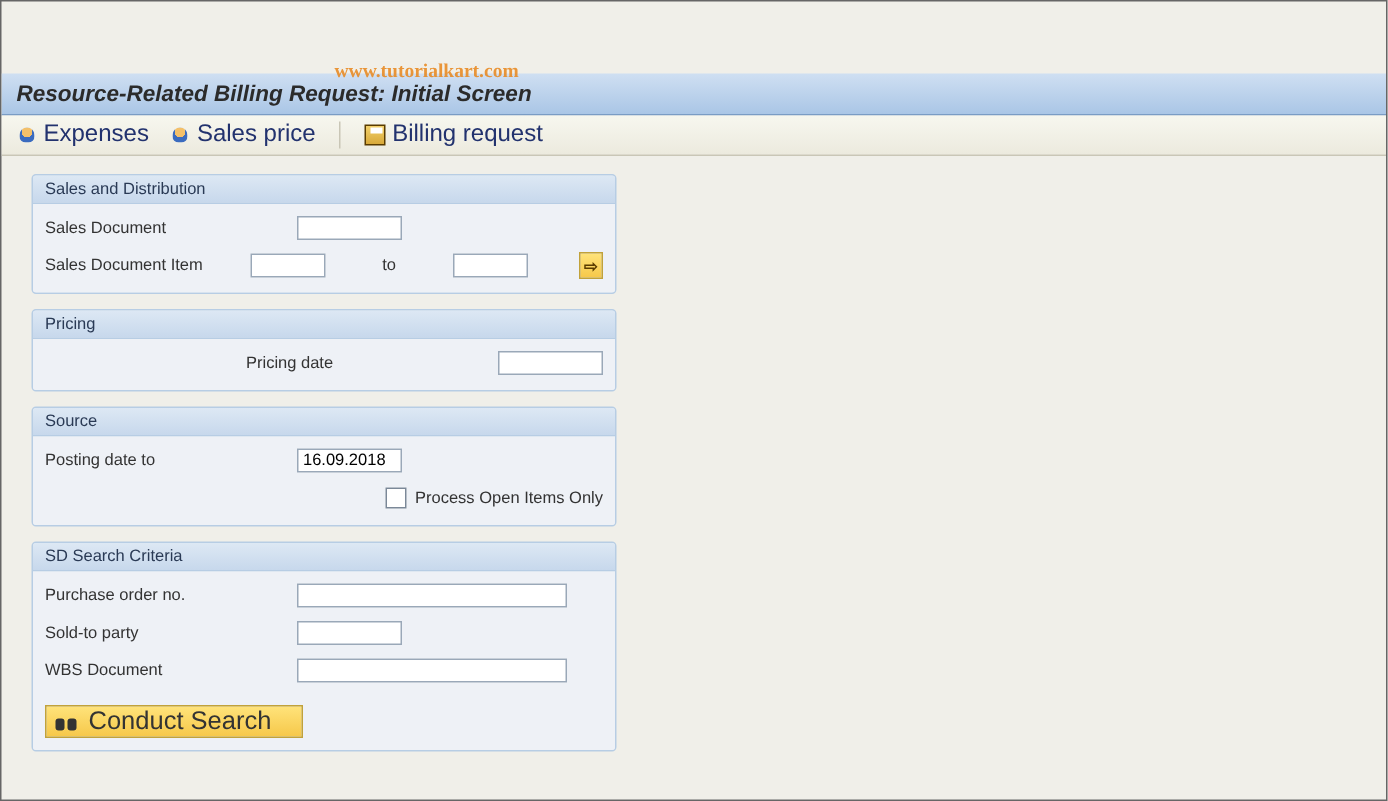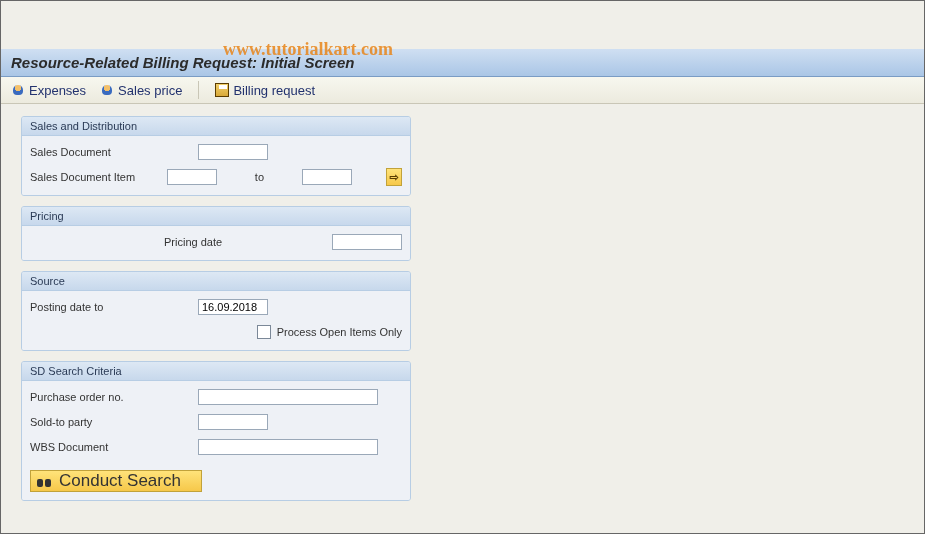--- a/index.html
+++ b/index.html
@@ -25,21 +25,21 @@
     color: #2b2b2b;
     margin-top: 48px;
   }
   .toolbar {
     background: linear-gradient(#f7f7ef, #eceade);
     border-bottom: 1px solid #c9c6b6;
     padding: 4px 10px;
     display: flex;
     align-items: center;
     gap: 14px;
-    font-size: 13px;
+    font-size: 16px;
   }
   .toolbar-item {
     display: flex;
     align-items: center;
     gap: 4px;
     cursor: pointer;
     color: #22326e;
   }
   .toolbar-sep {
     width: 1px;
@@ -154,21 +154,21 @@
   .ico-binocular::before, .ico-binocular::after {
     content:""; position:absolute; bottom:0; width:6px; height:8px;
     background:#333; border-radius:2px;
   }
   .ico-binocular::before { left:0; }
   .ico-binocular::after { right:0; }
   .watermark {
     position: absolute;
     top: 38px;
     left: 222px;
-    font-size: 18px;
+    font-size: 13px;
     font-weight: bold;
     color: #e8861b;
     opacity: 0.85;
     pointer-events: none;
     font-family: Georgia, serif;
   }
 </style>
 </head>
 <body>
 

